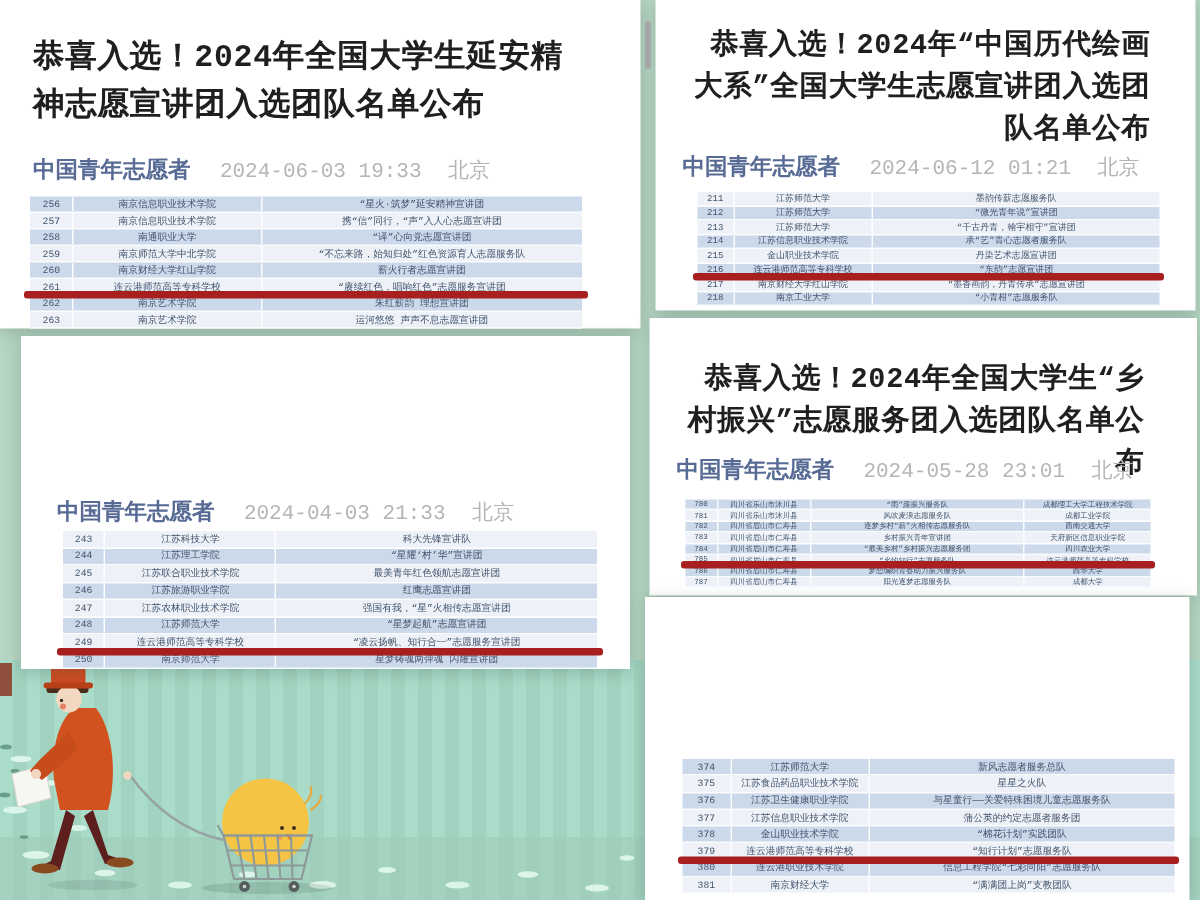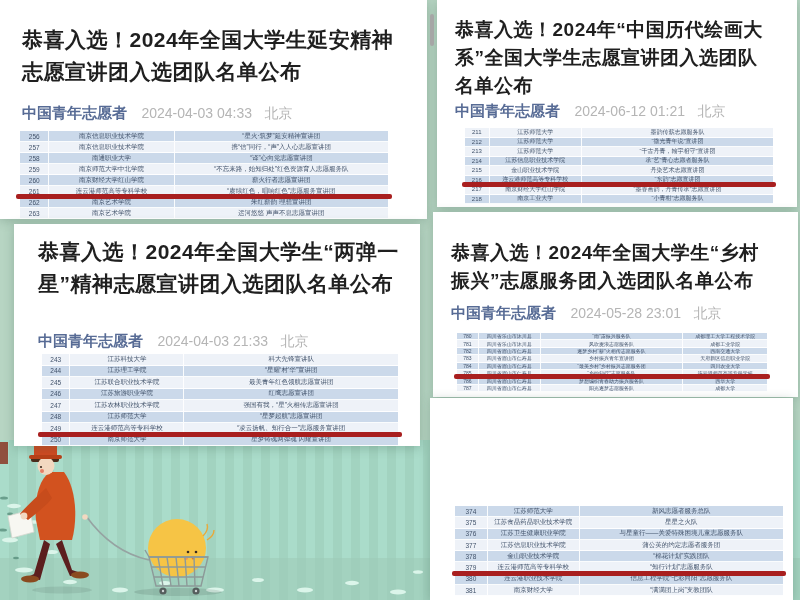--- a/index.html
+++ b/index.html
@@ -1,31 +1,31 @@
 <!DOCTYPE html>
 <html><head>
 <meta charset="utf-8">
 <style>
   html,body{margin:0;padding:0;}
   body{width:800px;height:600px;position:relative;overflow:hidden;
        font-family:"Liberation Sans","DejaVu Sans",sans-serif;
        background:#b7d5c3;}
-  .stage{position:absolute;inset:0;width:800px;height:532px;}
+  .stage{position:absolute;inset:0;width:800px;height:532px;font-family:Liberation Mono, monospace;}
 
   
   .band{position:absolute;left:0;top:440px;width:800px;height:160px;
         background:repeating-linear-gradient(90deg,#aadcca 0 9px,#a2d3c0 9px 18px);}
   .band-svg{position:absolute;left:0;top:440px;width:800px;height:160px;}
 
   
   .card{position:absolute;background:#ffffff;
         box-shadow:0 2px 10px rgba(50,85,70,.28);}
   .title{position:absolute;color:#1f1f1f;font-weight:700;letter-spacing:.5px;}
   .t21{font-size:21px;line-height:32px;}
-  .t19{font-size:19px;line-height:28px;}
+  .t19{font-size:19px;line-height:28px;text-align:right;}
   .byline{position:absolute;white-space:nowrap;}
   .acct{color:#576b95;font-size:15px;font-weight:600;margin-right:10px;}
   .date{color:#b5b5b5;font-size:14px;margin-right:8px;}
 
   
   .table{position:absolute;}
   .trow{display:flex;width:100%;overflow:hidden;border-bottom:1px solid rgba(255,255,255,.9);box-sizing:border-box;background:#eef2f8;}
   .trow.shade{background:#cbd9ea;}
   .tcell{color:#42536b;text-align:center;overflow:hidden;white-space:nowrap;
          border-right:1px solid rgba(255,255,255,.9);box-sizing:border-box;
@@ -128,21 +128,21 @@
       <circle cx="196" cy="151" r="1.2" fill="#cfd6d5"></circle>
   </svg>
 
   <div class="redpatch"></div>
   <div class="scrollthumb"></div>
 
   <div class="card" style="left:0;top:0;width:427px;height:219px;z-index:2">
     <div class="title t21" style="left:22px;top:24px;width:372px;">恭喜入选！2024年全国大学生延安精神志愿宣讲团入选团队名单公布</div>
     <div class="byline" style="left:22px;top:104px;">
       <span class="acct">中国青年志愿者</span>
-      <span class="date">2024-04-03 04:33</span>
+      <span class="date">2024-06-03 19:33</span>
       <span class="date">北京</span>
     </div>
     <div class="table f65" style="left:20px;top:131px;width:368px;">
         <div class="trow shade" style="height: 11px;">
           <div class="tcell" style="width: 8%;">256</div>
           <div class="tcell" style="width: 34%;">南京信息职业技术学院</div>
           <div class="tcell" style="width: 58%;">“星火·筑梦”延安精神宣讲团</div>
         </div>
         <div class="trow" style="height: 11px;">
           <div class="tcell" style="width: 8%;">257</div>
@@ -229,21 +229,20 @@
         <div class="trow shade" style="height: 9.5px;">
           <div class="tcell" style="width: 8%;">218</div>
           <div class="tcell" style="width: 30%;">南京工业大学</div>
           <div class="tcell" style="width: 62%;">“小青柑”志愿服务队</div>
         </div>
         <div class="redline" style="top: 54px; background: rgb(168, 31, 31);"></div>
       </div>
   </div>
 
   <div class="card" style="left:14px;top:224px;width:406px;height:222px;z-index:2">
-    <div class="title t21" style="left:24px;top:12px;width:366px;">恭喜入选！2024年全国大学生“两弹一星”精神志愿宣讲团入选团队名单公布</div>
     <div class="byline" style="left:24px;top:108px;">
       <span class="acct">中国青年志愿者</span>
       <span class="date">2024-04-03 21:33</span>
       <span class="date">北京</span>
     </div>
     <div class="table f65" style="left:28px;top:130px;width:356px;">
         <div class="trow" style="height: 11.5px;">
           <div class="tcell" style="width: 8%;">243</div>
           <div class="tcell" style="width: 32%;">江苏科技大学</div>
           <div class="tcell" style="width: 60%;">科大先锋宣讲队</div>

